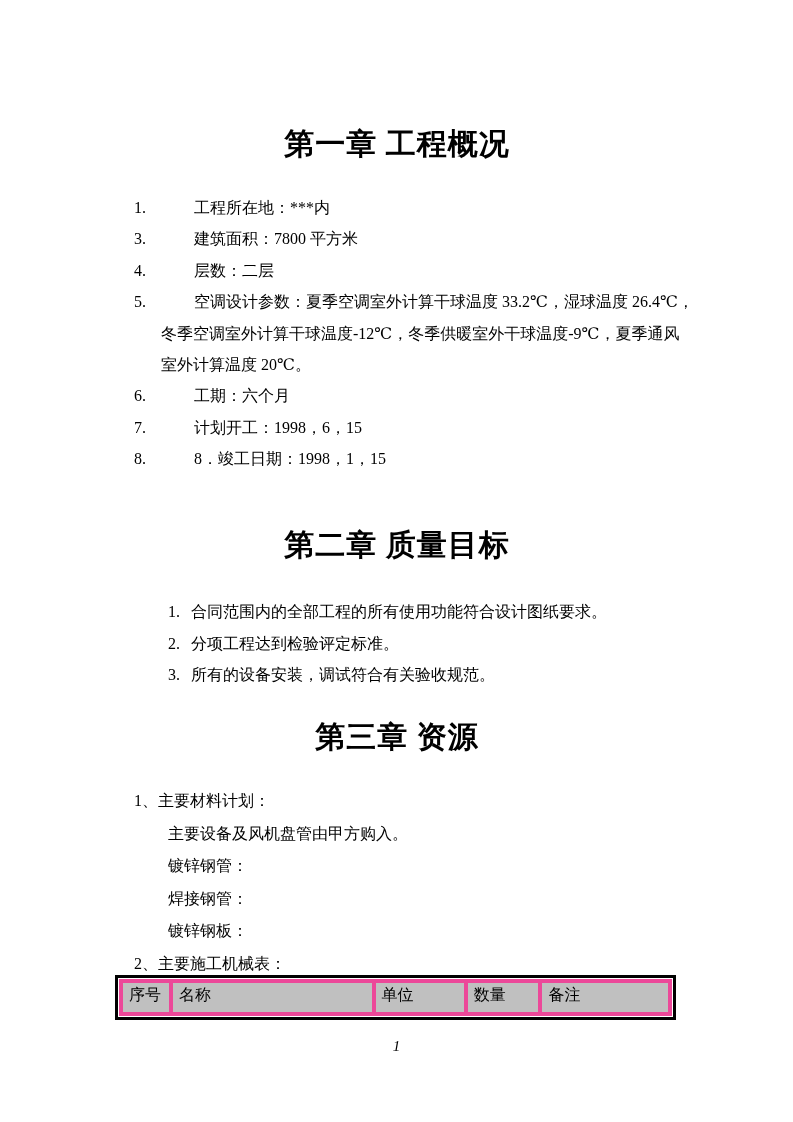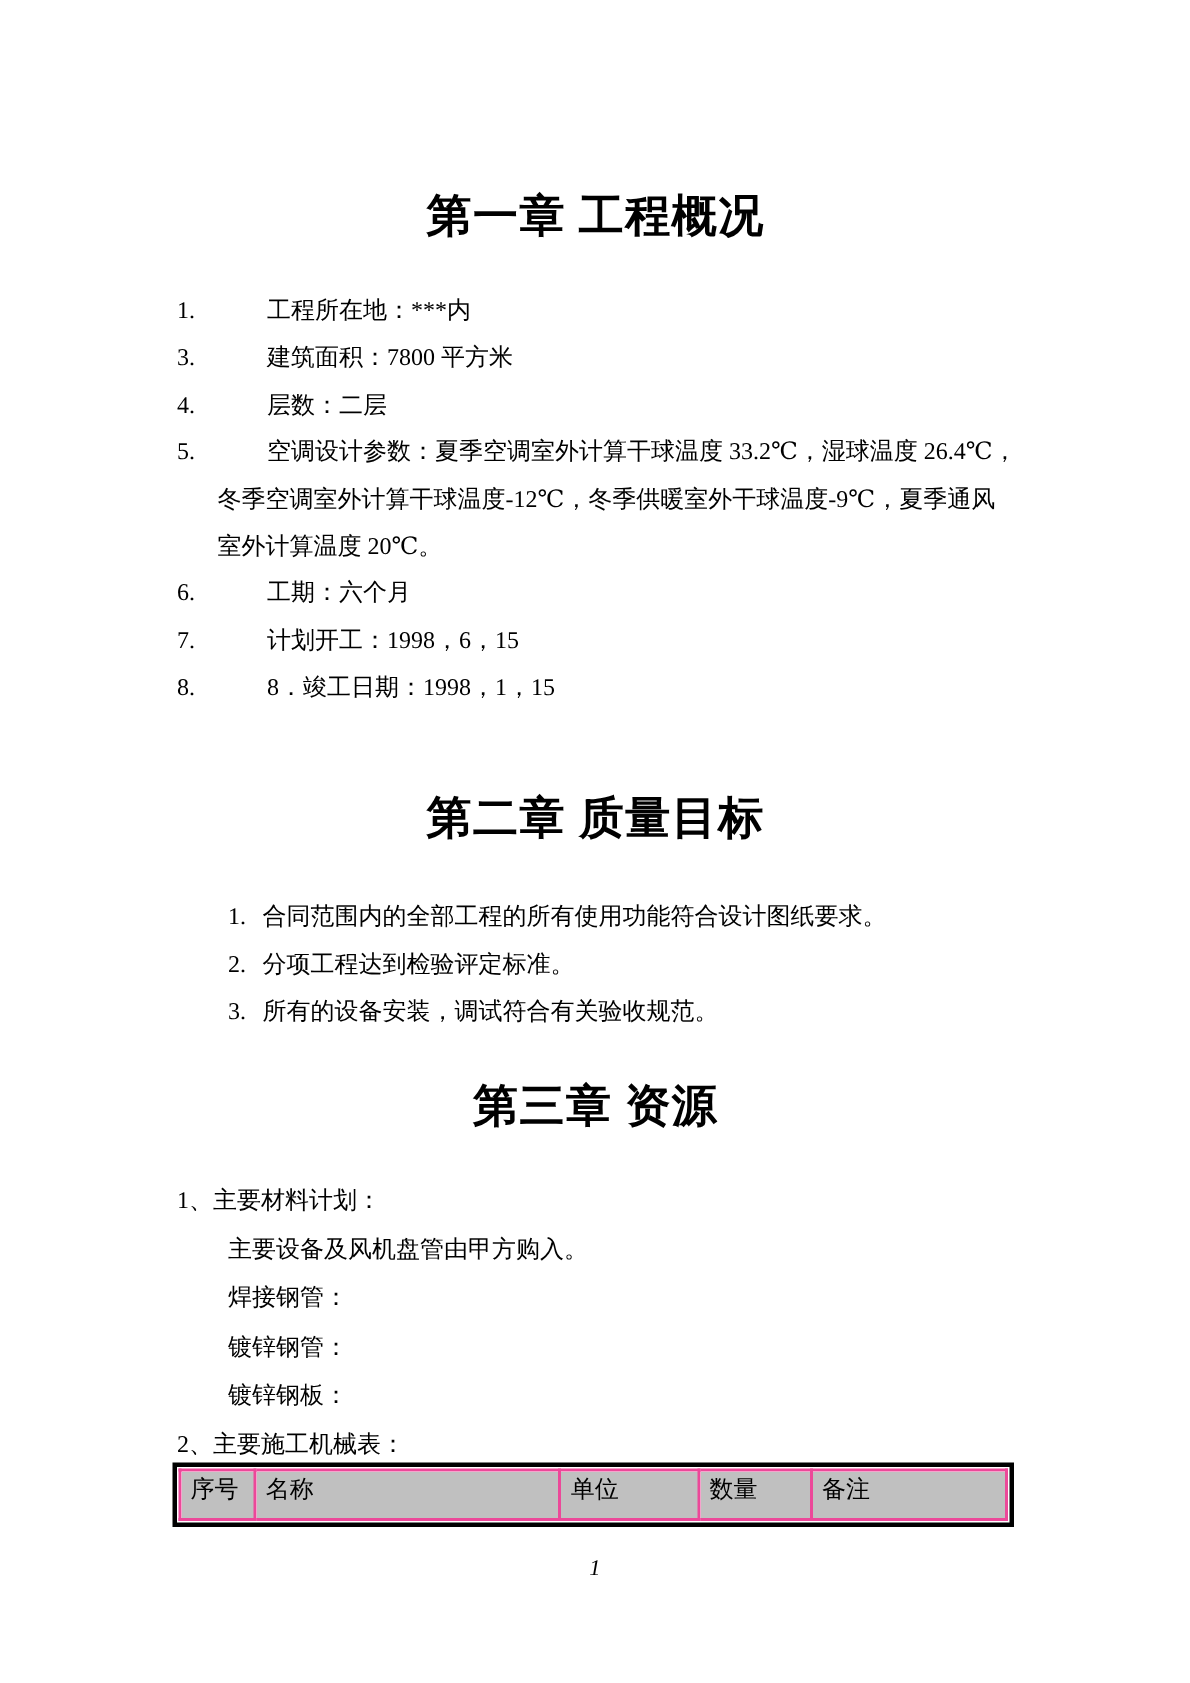--- a/index.html
+++ b/index.html
@@ -23,21 +23,21 @@
     font-size: 30px;
     font-weight: bold;
     letter-spacing: 1px;
     white-space: nowrap;
   }
   #chapter1-title { top: 124px; }
   #chapter2-title { top: 525px; }
   #chapter3-title { top: 717px; }
 
   .list { position: absolute; left: 118px; width: 560px; }
-  .row { white-space: nowrap; }
+  .row { white-space: nowrap; margin-left: 16px; }
 
   #chapter1-list { top: 192px; }
   #chapter1-list .row { height: 31.4px; line-height: 31.4px; }
   #chapter1-list .num { display: inline-block; width: 60px; }
   #chapter1-list .cont { padding-left: 27px; }
 
   #chapter2-list { top: 596px; }
   #chapter2-list .row { height: 31.5px; line-height: 31.5px; }
   #chapter2-list .num { display: inline-block; width: 23px; margin-left: 34px; }
 
@@ -53,21 +53,21 @@
     border: 3px solid #000000;
     padding: 1px;
     background: #ffffff;
   }
   table.machinery {
     width: 100%;
     border-collapse: collapse;
     table-layout: fixed;
   }
   table.machinery td {
-    border: 2px solid #ec4899;
+    border: 4px solid #ec4899;
     background: #c0c0c0;
     height: 33px;
     vertical-align: top;
     padding: 2px 6px;
     font-size: 16px;
     overflow: hidden;
   }
   .col-seq    { width: 9.1%; }
   .col-name   { width: 36.9%; }
   .col-unit   { width: 16.8%; }
@@ -129,22 +129,22 @@
     <div class="row">
       <span class="num">3.</span><span>所有的设备安装，调试符合有关验收规范。</span>
     </div>
   </div>
 
   <h1 class="chapter-title" id="chapter3-title">第三章 资源</h1>
 
   <div class="list" id="chapter3-block">
     <div class="row">1、主要材料计划：</div>
     <div class="row indent">主要设备及风机盘管由甲方购入。</div>
+    <div class="row indent">镀锌钢管：</div>
     <div class="row indent">焊接钢管：</div>
-    <div class="row indent">镀锌钢管：</div>
     <div class="row indent">镀锌钢板：</div>
     <div class="row">2、主要施工机械表：</div>
   </div>
 
   <div class="table-wrap">
     <table class="machinery">
       <colgroup>
         <col class="col-seq">
           <col class="col-name">
           <col class="col-unit">

